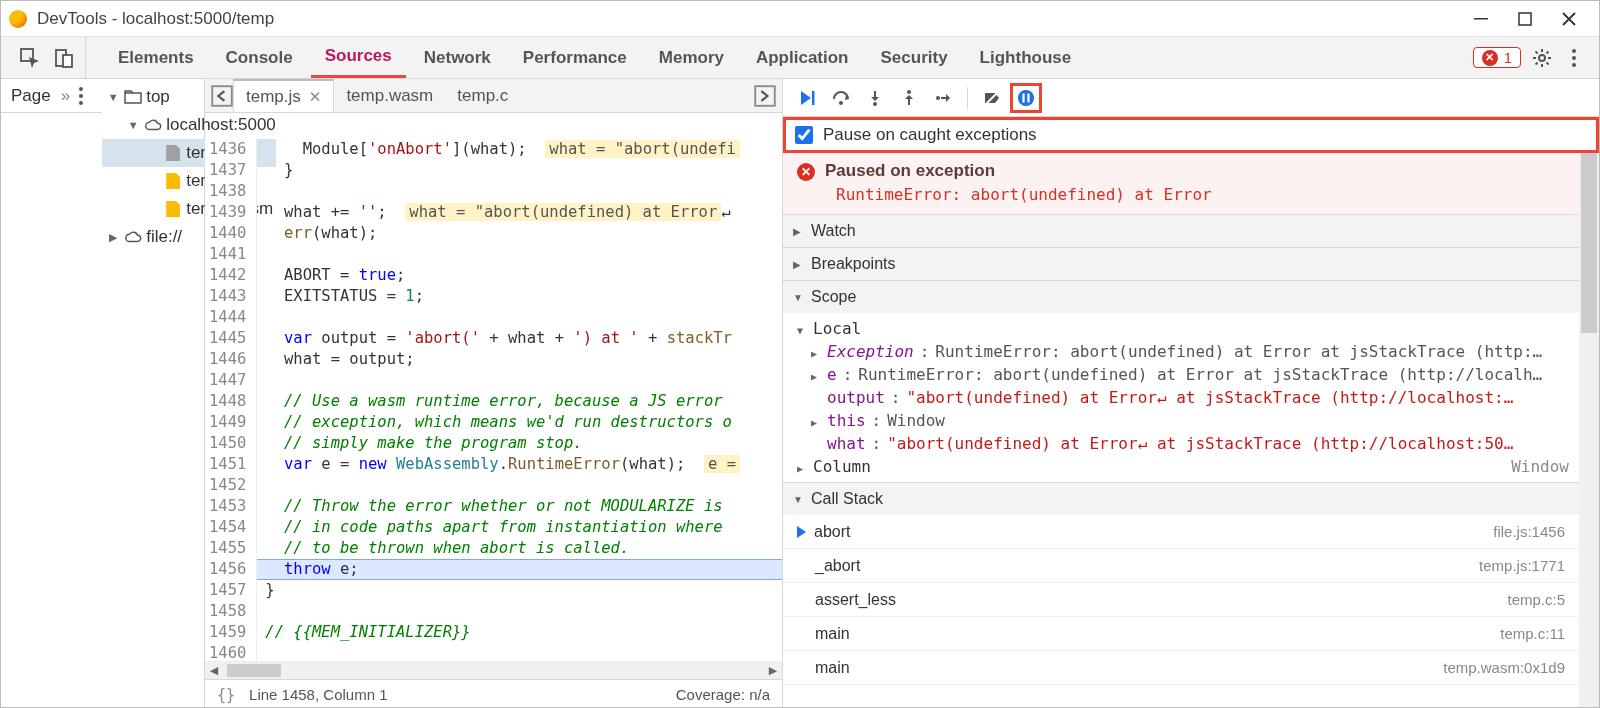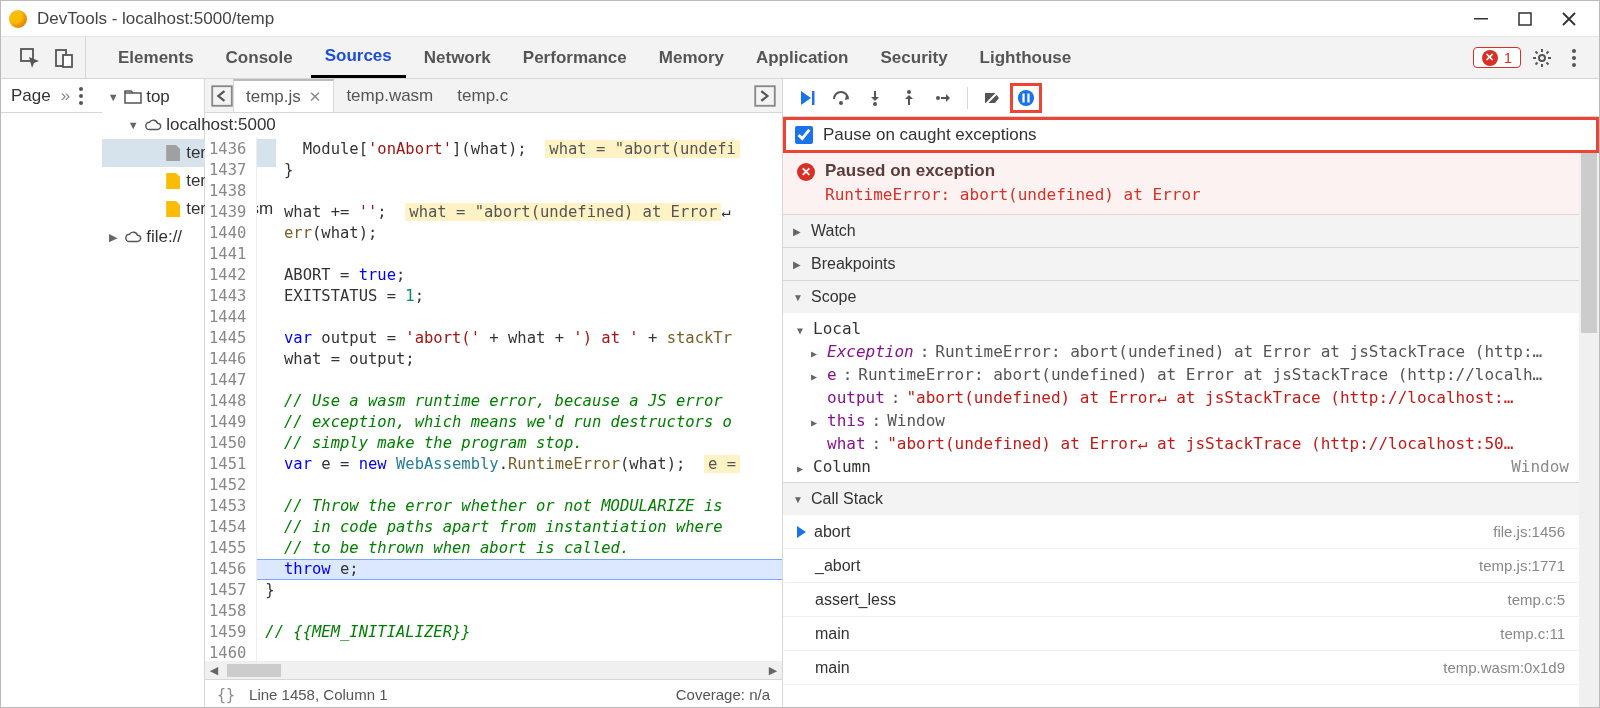--- a/index.html
+++ b/index.html
@@ -7,21 +7,21 @@
 .titlebar { height: 36px; display: flex; align-items: center; padding: 0 8px; background: #fff; border-bottom: 1px solid #e5e5e5; }
 .titlebar .favicon { width: 18px; height: 18px; border-radius: 50%; background: radial-gradient(circle at 30% 30%, #fbbc05 40%, #ea8600 70%); margin-right: 10px; }
 .titlebar .title { flex: 1; color: #444; font-size: 17px; }
 .winbtn { width: 44px; height: 28px; display: flex; align-items: center; justify-content: center; color: #333; cursor: default; }
 .winbtn svg { width: 14px; height: 14px; }
 .tabbar { height: 42px; display: flex; align-items: center; border-bottom: 1px solid #d7d7d7; background: #f3f3f3; padding: 0 8px; }
 .tabbar .lefticons { display: flex; align-items: center; gap: 12px; padding: 0 10px; border-right: 1px solid #d7d7d7; height: 100%; }
 .icon { display: inline-flex; align-items: center; justify-content: center; width: 22px; height: 22px; color: #555; }
 .tablist { display: flex; height: 100%; align-items: stretch; padding-left: 18px; gap: 4px; font-weight: bold; }
 .tab { display: flex; align-items: center; padding: 0 14px; color: #555; cursor: default; font-size: 17px; }
-.tab.active { color: #1d4ed8; border-bottom: 3px solid #000000; }
+.tab.active { color: #be185d; border-bottom: 3px solid #ef4444; }
 .tabbar .right { margin-left: auto; display: flex; align-items: center; gap: 10px; padding-right: 6px; }
 .errbadge { border: 1px solid #d93025; border-radius: 4px; padding: 1px 8px; display: flex; align-items: center; gap: 6px; color: #d93025; font-size: 15px; background: #fff; }
 .errbadge .dot { width: 16px; height: 16px; border-radius: 50%; background: #d93025; display: flex; align-items: center; justify-content: center; color: #fff; font-size: 11px; font-weight: bold; }
 .main { display: flex; height: calc(708px - 36px - 42px); }
 .leftpane { width: 204px; border-right: 1px solid #d7d7d7; display: flex; flex-direction: row; background: #fff; }
 .leftpane .hdr { height: 34px; display: flex; align-items: center; padding: 0 10px; border-bottom: 1px solid #d7d7d7; font-size: 17px; }
 .leftpane .hdr .more { margin-left: auto; }
 .tree { padding: 4px 0; font-size: 17px; }
 .trow { display: flex; align-items: center; height: 28px; padding-left: 4px; gap: 4px; cursor: default; }
 .trow .exp { width: 14px; text-align: center; color: #666; font-size: 11px; }
@@ -59,21 +59,21 @@
 .dbgtoolbar .btn svg { width: 18px; height: 18px; }
 .dbgtoolbar .btn.blue svg { fill: #1a73e8; }
 .dbgtoolbar .sep { width: 1px; height: 22px; background: #d7d7d7; margin: 0 6px; }
 .dbgtoolbar .highlighted { border: 3px solid #e43; padding: 1px; }
 .pauserow { height: 36px; display: flex; align-items: center; padding: 0 12px; border-bottom: 1px solid #d7d7d7; background: #fff; gap: 10px; font-size: 17px; }
 .pauserow.boxed { outline: 3px solid #e43; outline-offset: -3px; }
 .chk { width: 18px; height: 18px; accent-color: #1a73e8; }
 .pausedpanel { background: #fdf2f2; padding: 8px 14px 10px 14px; border-bottom: 1px solid #e7d3d3; display: flex; gap: 10px; }
 .pausedpanel .stopicon { width: 18px; height: 18px; border-radius: 50%; background: #d93025; color: #fff; display: flex; align-items: center; justify-content: center; font-size: 12px; font-weight: bold; flex-shrink: 0; margin-top: 2px; }
 .pausedpanel .ptitle { font-weight: bold; color: #5b3b3b; font-size: 17px; }
-.pausedpanel .pmsg { color: #d93025; font-family: Consolas, monospace; font-size: 16px; margin-top: 4px; }
+.pausedpanel .pmsg { color: #d93025; font-family: Consolas, monospace; font-size: 16px; margin-top: 4px; margin-left: 11px; }
 .section { border-bottom: 1px solid #d7d7d7; }
 .section .shdr { height: 32px; display: flex; align-items: center; padding: 0 10px; background: #f3f3f3; font-size: 16px; color: #333; gap: 6px; }
 .section .shdr .tri { font-size: 10px; color: #666; width: 12px; }
 .scopebody { font-family: Consolas, monospace; font-size: 16px; padding: 4px 0; }
 .scoperow { display: flex; padding: 2px 10px 2px 14px; gap: 6px; align-items: baseline; white-space: nowrap; overflow: hidden; }
 .scoperow .tri2 { font-size: 10px; color: #666; width: 10px; flex-shrink: 0; }
 .scoperow .key { color: #881391; }
 .scoperow .key.it { font-style: italic; }
 .scoperow .val { color: #555; overflow: hidden; text-overflow: ellipsis; }
 .scoperow .valstr { color: #c41a16; }

